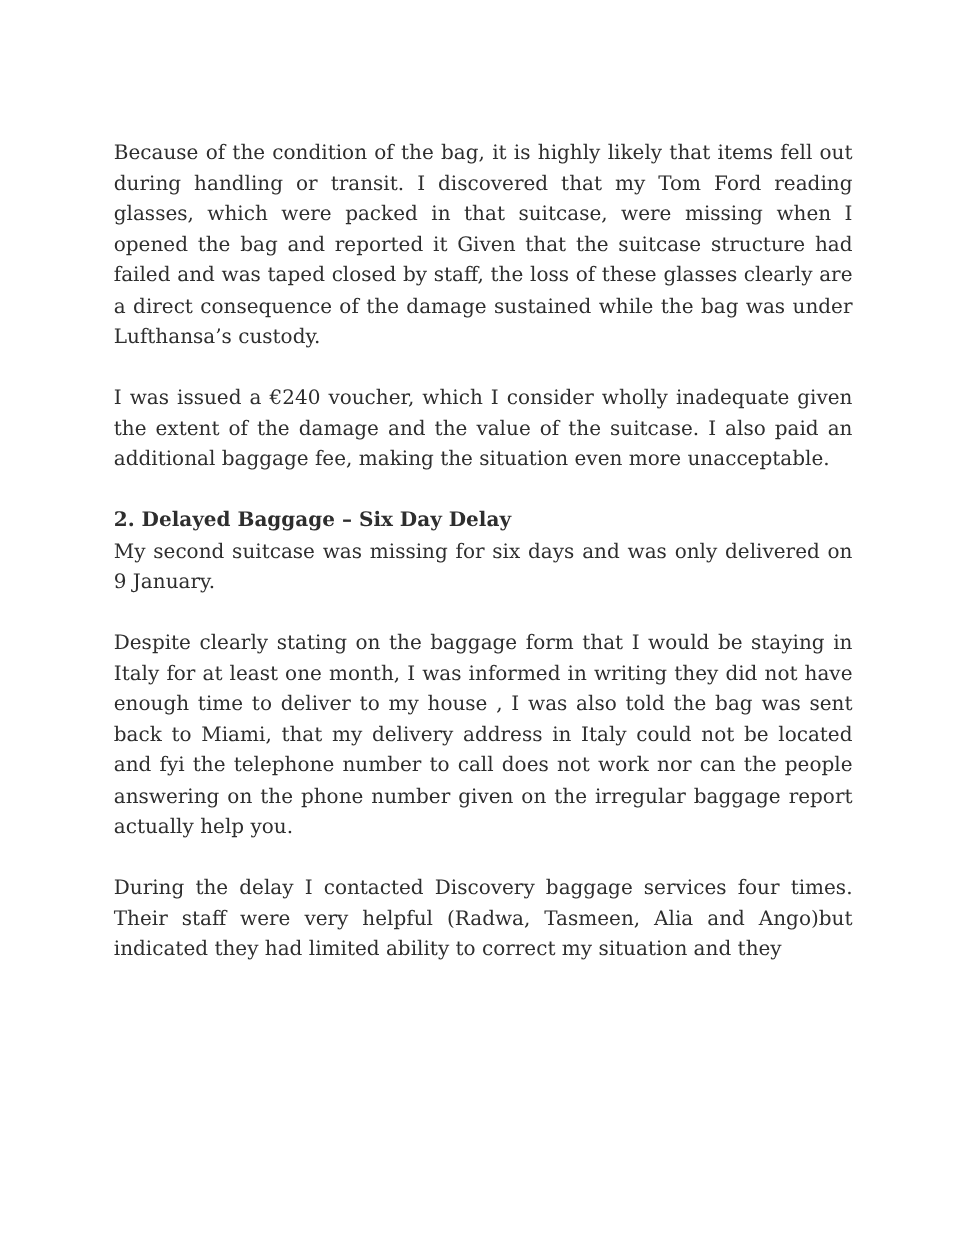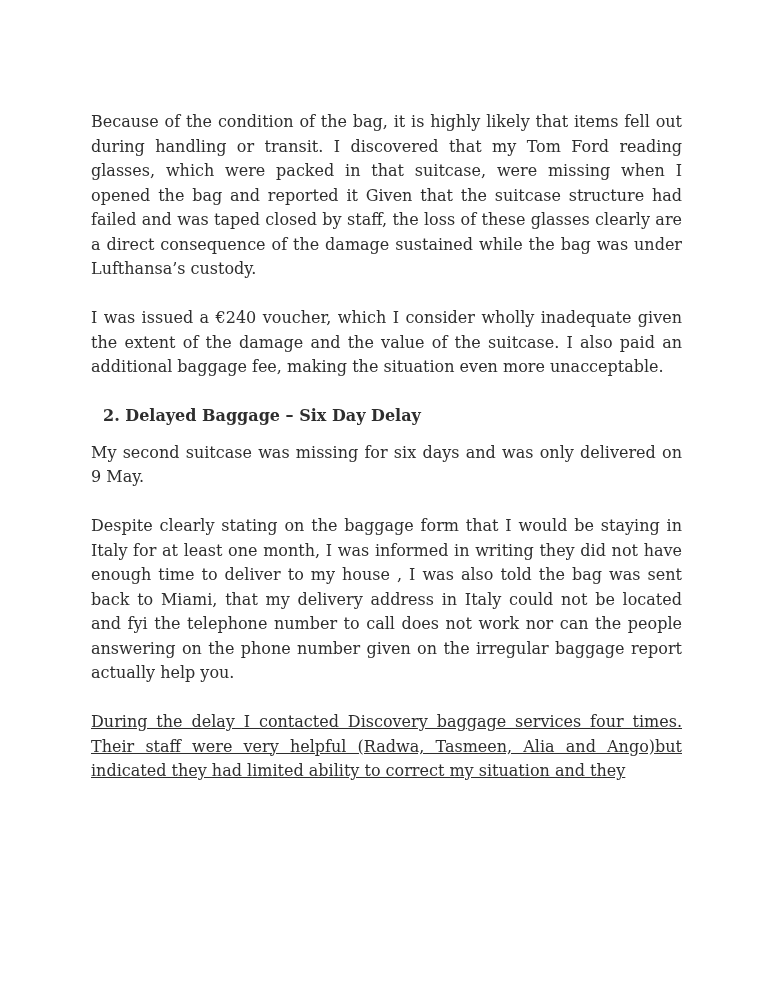--- a/index.html
+++ b/index.html
@@ -19,39 +19,38 @@
     font-size: 16px;
     line-height: 24.5px;
     color: #2e2e2e;
     text-align: justify;
   }
   .page p {
     margin: 0 0 24.5px 0;
   }
   .page p:last-child {
     margin-bottom: 0;
-    text-decoration: underline;
   }
   .page h2 {
     font-size: 16px;
     line-height: 24.5px;
     font-weight: bold;
-    margin: 12px;
+    margin: 0;
     text-align: left;
   }
 </style>
 </head>
 <body>
 
 <div class="page">
   <p>Because of the condition of the bag, it is highly likely that items fell out during handling or transit. I discovered that my Tom Ford reading glasses, which were packed in that suitcase, were missing when I opened the bag and reported it Given that the suitcase structure had failed and was taped closed by staff, the loss of these glasses clearly are a direct consequence of the damage sustained while the bag was under Lufthansa’s custody.</p>
 
   <p>I was issued a €240 voucher, which I consider wholly inadequate given the extent of the damage and the value of the suitcase. I also paid an additional baggage fee, making the situation even more unacceptable.</p>
 
   <h2>2. Delayed Baggage – Six Day Delay</h2>
 
-  <p>My second suitcase was missing for six days and was only delivered on 9 May.</p>
+  <p>My second suitcase was missing for six days and was only delivered on 9 January.</p>
 
   <p>Despite clearly stating on the baggage form that I would be staying in Italy for at least one month, I was informed in writing they did not have enough time to deliver to my house , I was also told  the bag was sent back to Miami, that my delivery address in Italy could not be located and fyi the telephone number to call does not work nor can the people answering on  the phone number given on the irregular baggage report actually help you.</p>
 
 
   <p>During the delay I contacted Discovery baggage services four times. Their staff were very helpful  (Radwa, Tasmeen, Alia and Ango)but indicated they had limited ability to correct my situation and they</p>
 </div>
 
 </body></html>

